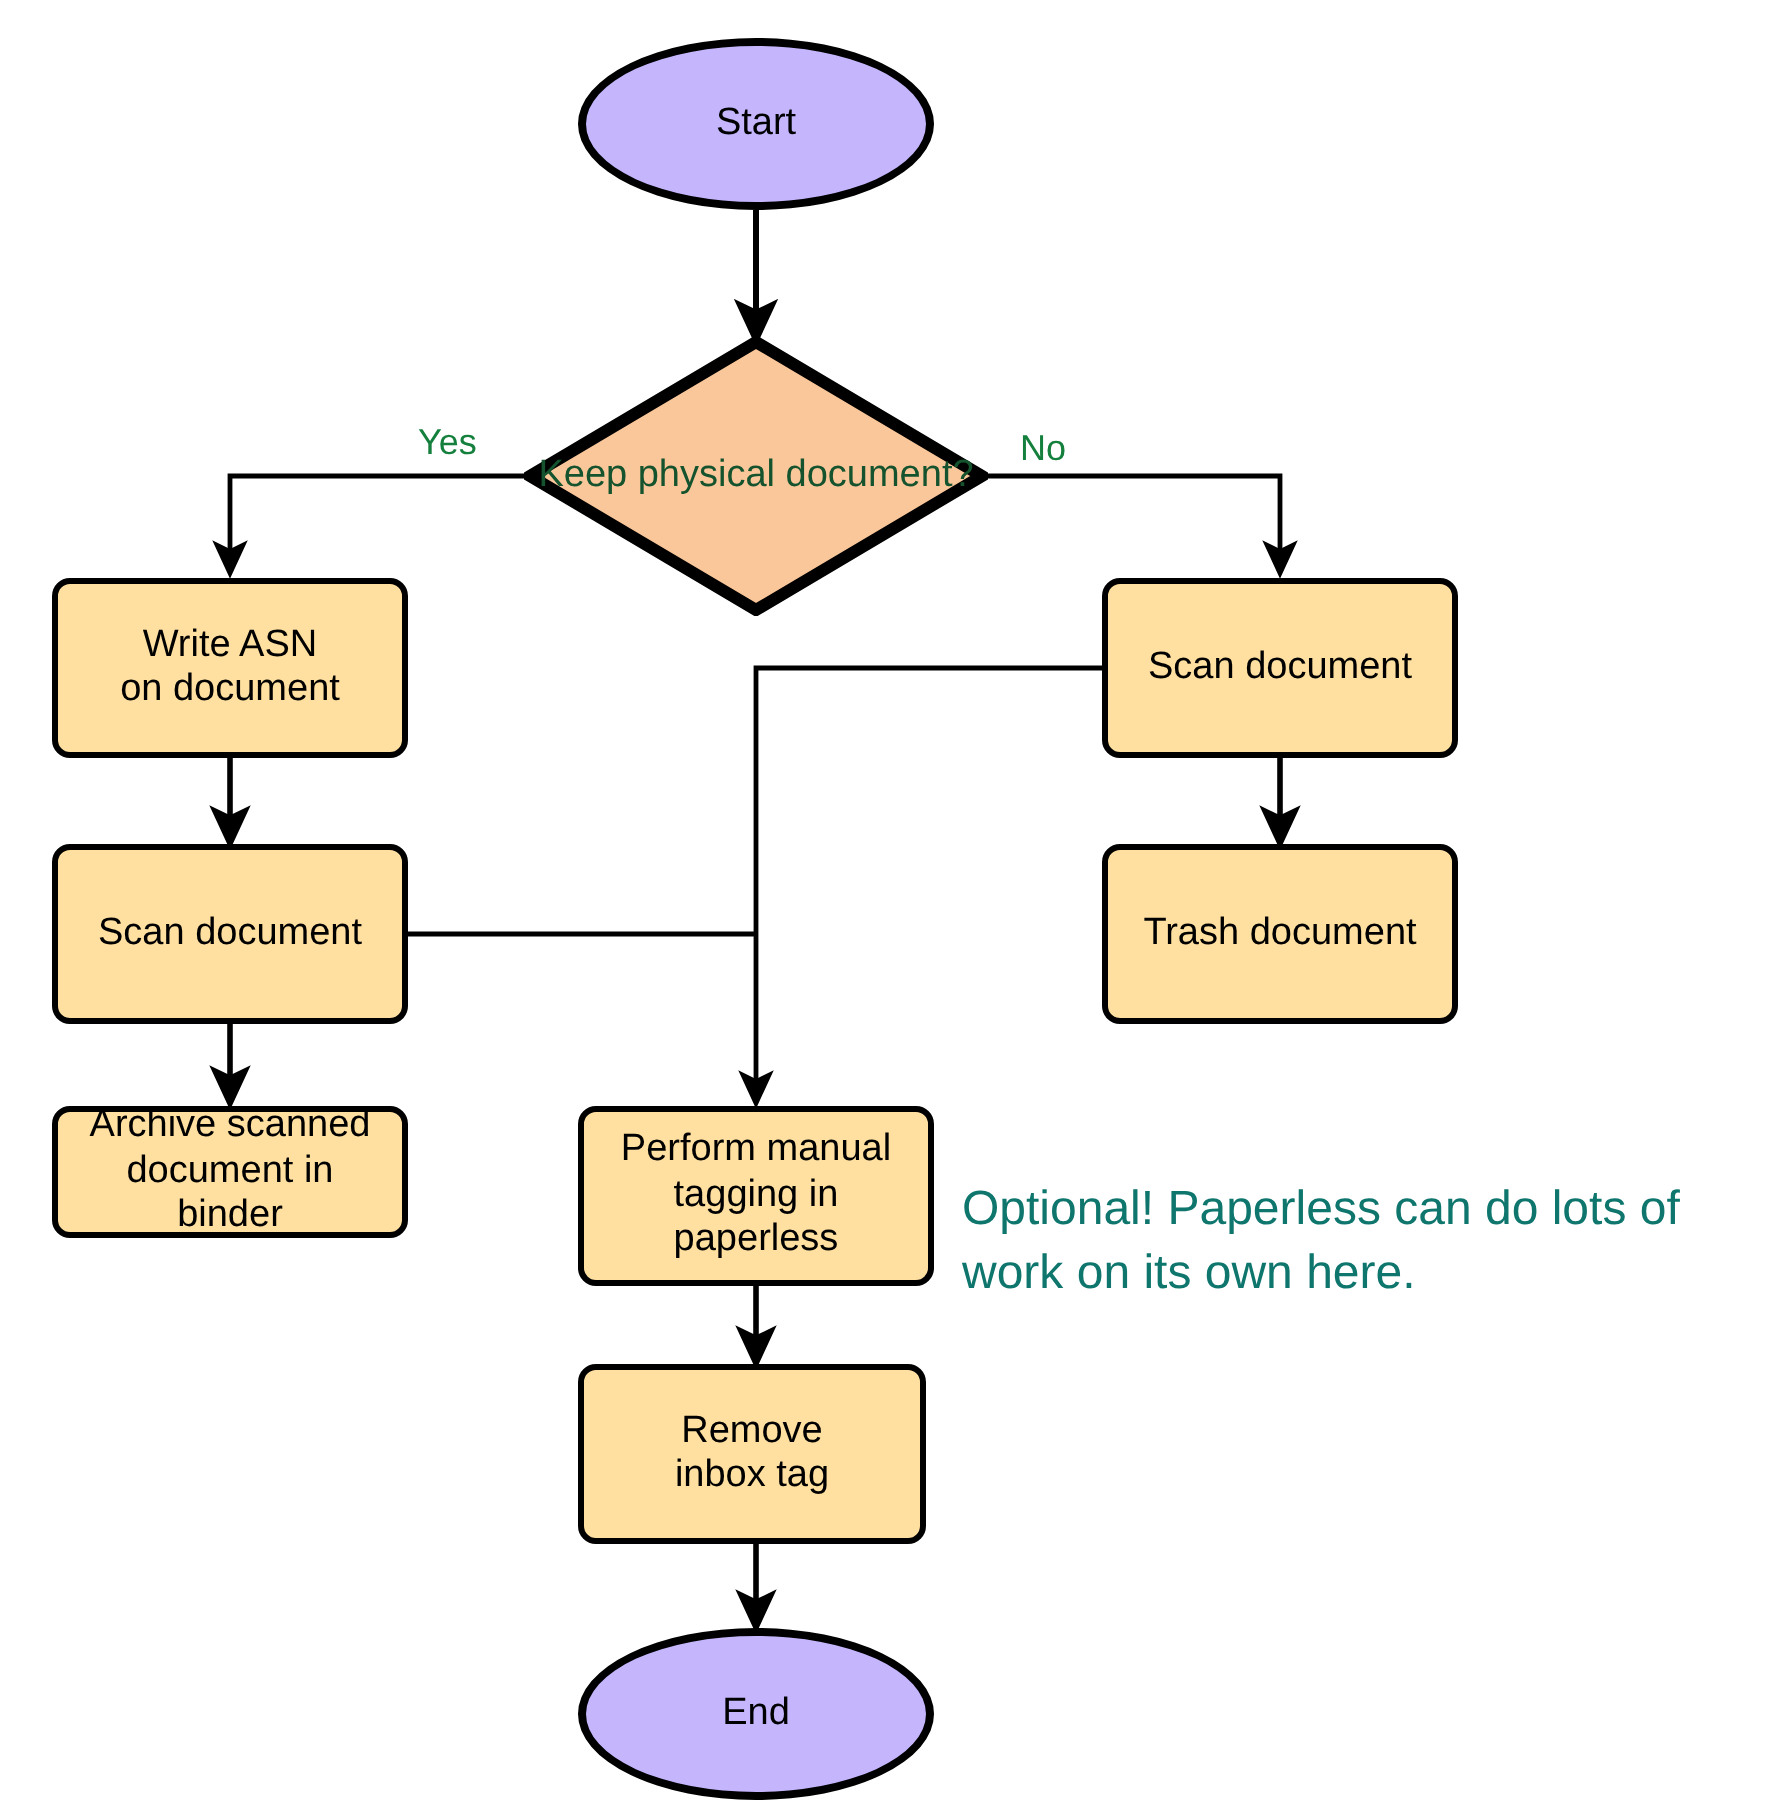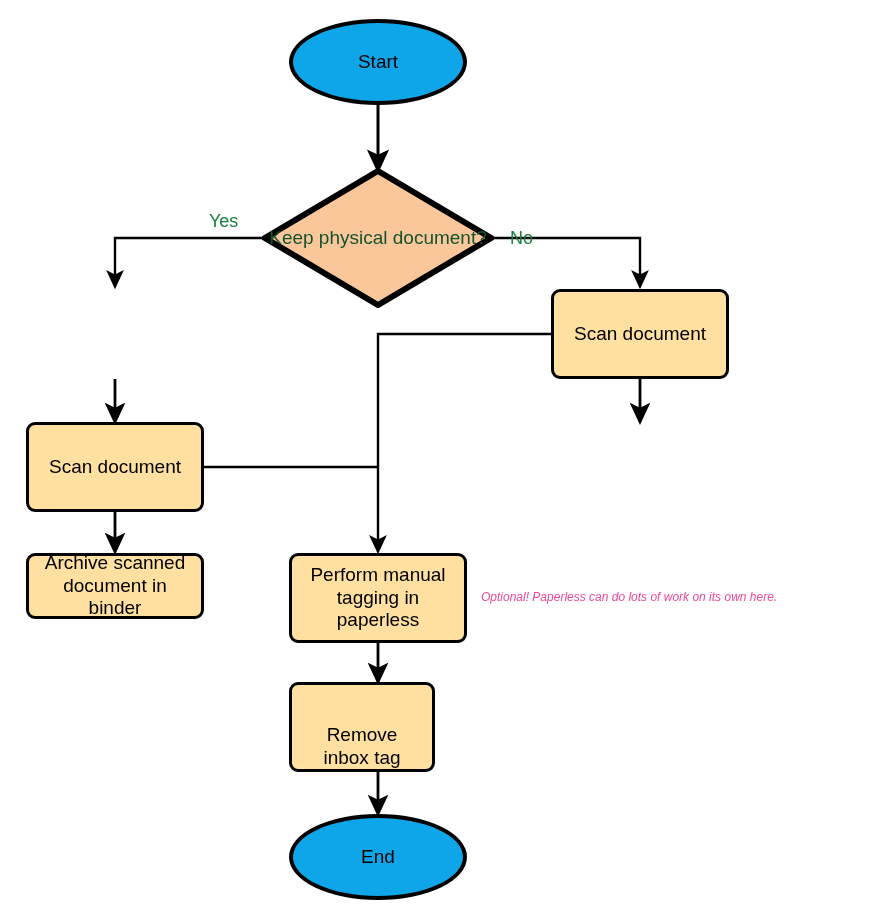--- a/index.html
+++ b/index.html
@@ -41,21 +41,21 @@
     z-index: 3;
   }
   .node-process {
     border: 3px solid #000000;
     border-radius: 9px;
     background: #ffe0a0;
   }
   .node-terminator {
     border: 4px solid #000000;
     border-radius: 50%;
-    background: #0ea5e9;
+    background: #c4b5fd;
   }
   .node-decision-wrap {
     position: absolute;
     z-index: 3;
   }
   .node-decision-shape {
     position: absolute;
     left: 0;
     top: 0;
     width: 100%;
@@ -77,24 +77,23 @@
   }
   .edge-label {
     position: absolute;
     font-size: 18px;
     color: #15803d;
     white-space: nowrap;
     z-index: 4;
   }
   .annotation {
     position: absolute;
-    font-size: 12px;
-    font-style: italic;
+    font-size: 24px;
     line-height: 1.35;
-    color: #ec4899;
+    color: #0f766e;
     z-index: 4;
   }
   .node-text {
     display: block;
     white-space: pre-line;
   }
 </style>
 </head>
 <body>
 
@@ -134,45 +133,52 @@
 
   <div class="node-decision-wrap" style="left:262px; top:168px; width:232px; height:140px;">
     <svg class="node-decision-shape" viewBox="0 0 232 140" preserveAspectRatio="none">
       <polygon points="116,3 229,70 116,137 3,70" fill="#fac79a" stroke="#000000" stroke-width="6" stroke-linejoin="miter"></polygon>
     </svg>
     <div class="node-decision-label">Keep physical
 document?</div>
   </div>
 
   <div class="edge-label" style="left:209px; top:211px;">Yes</div>
-  <div class="edge-label" style="left:510px; top:228px;">No</div>
+  <div class="edge-label" style="left:510px; top:214px;">No</div>
 
+  <div class="node node-process" style="left:26px; top:289px; width:178px; height:90px;">
+    <span class="node-text">Write ASN
+on document</span>
+  </div>
 
   <div class="node node-process" style="left:26px; top:422px; width:178px; height:90px;">
     <span class="node-text">Scan document</span>
   </div>
 
   <div class="node node-process" style="left:26px; top:553px; width:178px; height:66px;">
     <span class="node-text">Archive scanned
 document in
 binder</span>
   </div>
 
   <div class="node node-process" style="left:551px; top:289px; width:178px; height:90px;">
     <span class="node-text">Scan document</span>
   </div>
 
+  <div class="node node-process" style="left:551px; top:422px; width:178px; height:90px;">
+    <span class="node-text">Trash document</span>
+  </div>
 
   <div class="node node-process" style="left:289px; top:553px; width:178px; height:90px;">
     <span class="node-text">Perform manual
 tagging in
 paperless</span>
   </div>
 
-  <div class="node node-process" style="left:289px; top:682px; width:146px; height:90px;align-items:flex-end;">
+  <div class="node node-process" style="left:289px; top:682px; width:174px; height:90px;">
     <span class="node-text">Remove
 inbox tag</span>
   </div>
 
   <div class="node node-terminator" style="left:289px; top:814px; width:178px; height:86px;">
     <span class="node-text">End</span>
   </div>
 
   <div class="annotation" style="left:481px; top:589px; width:400px;">Optional! Paperless can do lots of work on its own here.</div>
 

